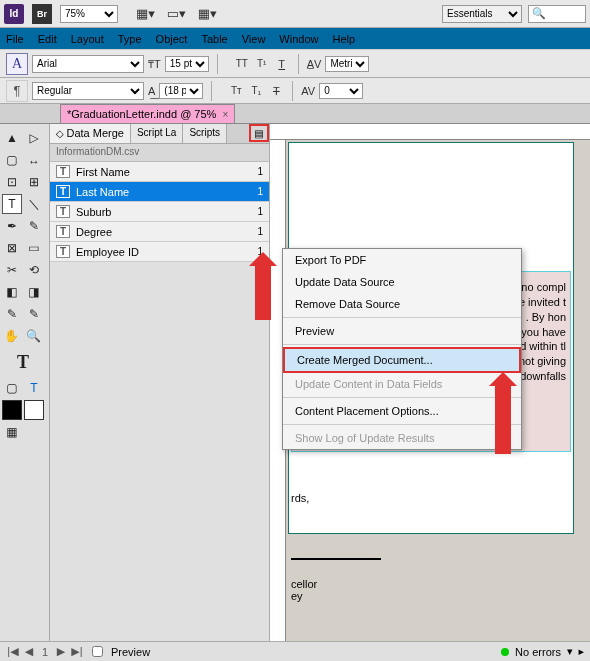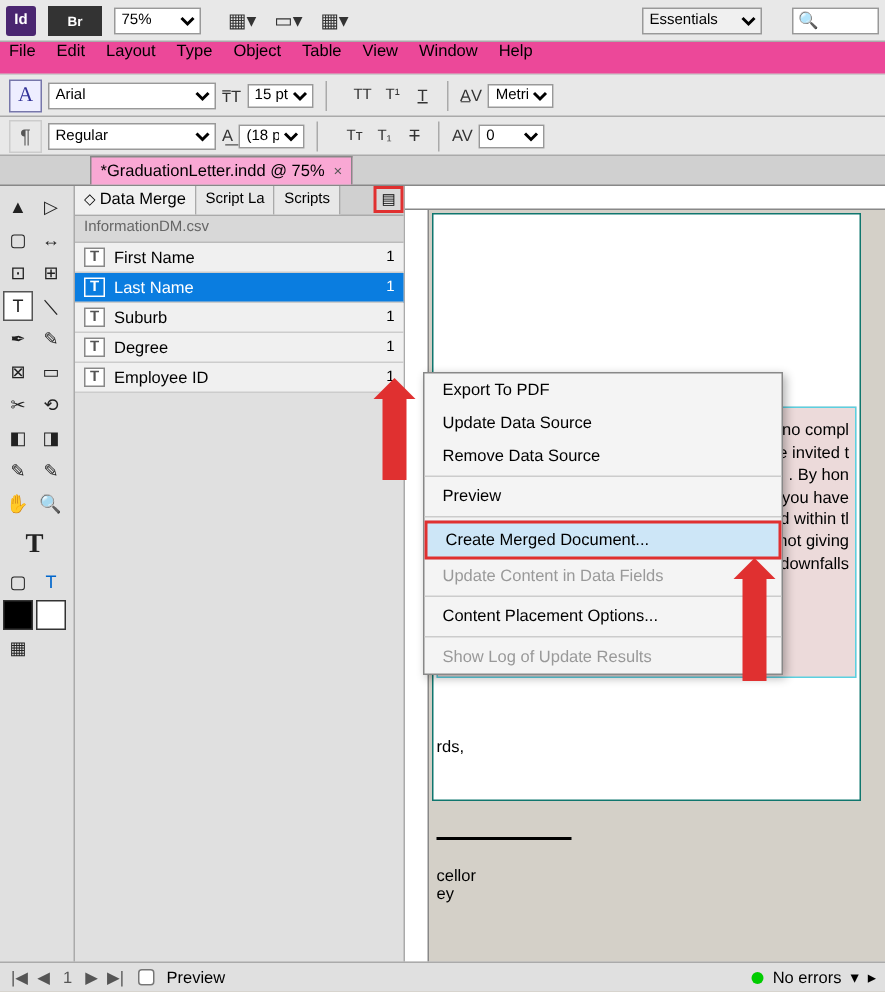--- a/index.html
+++ b/index.html
@@ -1,26 +1,26 @@
 <!DOCTYPE html>
 <html><head>
 <meta charset="utf-8">
 <style>
 *{box-sizing:border-box;margin:0;padding:0;font-family:Tahoma,Arial,sans-serif;font-size:11px;user-select:none}
 body{background:#d4d0c8;width:590px;height:661px;overflow:hidden;position:relative}
 .topbar{height:28px;background:#e8e8e8;border-bottom:1px solid #aaa;display:flex;align-items:center;padding:0 4px;gap:8px}
 .app-icon{width:20px;height:20px;background:#4a2670;color:#fff;display:flex;align-items:center;justify-content:center;font-weight:bold;font-size:10px;border-radius:2px}
-.br-icon{width:36px;height:20px;background:#333;color:#fff;display:flex;align-items:center;justify-content:center;font-weight:bold;font-size:9px}
+.br-icon{width:20px;height:20px;background:#333;color:#fff;display:flex;align-items:center;justify-content:center;font-weight:bold;font-size:9px}
 .zoom-sel{border:1px solid #999;background:#fff;height:18px;font-size:10px;width:58px}
 .top-icons{display:flex;gap:12px;margin-left:10px}
 .top-icons span{font-size:13px;color:#333}
-.top-right{margin-left:auto;display:flex;align-items:center;gap:20px}
+.top-right{margin-left:auto;display:flex;align-items:center;gap:6px}
 .workspace-sel{border:1px solid #999;background:#f0f0f0;height:18px;width:80px;font-size:10px}
 .search-box{width:58px;height:18px;background:#fff;border:1px solid #999;display:flex;align-items:center;padding:0 3px}
-.menubar{height:22px;background:#ec4899;display:flex;align-items:flex-start;padding:0 6px;gap:14px;border-bottom:1px solid #ccc}
+.menubar{height:22px;background:#0369a1;display:flex;align-items:center;padding:0 6px;gap:14px;border-bottom:1px solid #ccc}
 .menubar span{font-size:11px;color:#000}
 .ctrlbar{height:28px;background:#e8e8e8;border-bottom:1px solid #aaa;display:flex;align-items:center;padding:0 6px;gap:4px}
 .char-a{width:22px;height:22px;border:1px solid #77a;background:#eef;display:flex;align-items:center;justify-content:center;font-size:14px;color:#339;font-family:serif}
 .font-sel{border:1px solid #999;background:#fff;height:18px;width:112px;font-size:10px}
 .size-lbl{font-size:11px;color:#333}
 .size-sel{border:1px solid #999;background:#fff;height:16px;width:44px;font-size:10px}
 .tt-group{display:flex;gap:4px;margin-left:8px}
 .tt-group span{font-size:10px;color:#333;width:16px;text-align:center}
 .divider{width:1px;height:20px;background:#aaa;margin:0 4px}
 .ctrlbar2{height:26px;background:#e8e8e8;border-bottom:1px solid #aaa;display:flex;align-items:center;padding:0 6px;gap:4px}

